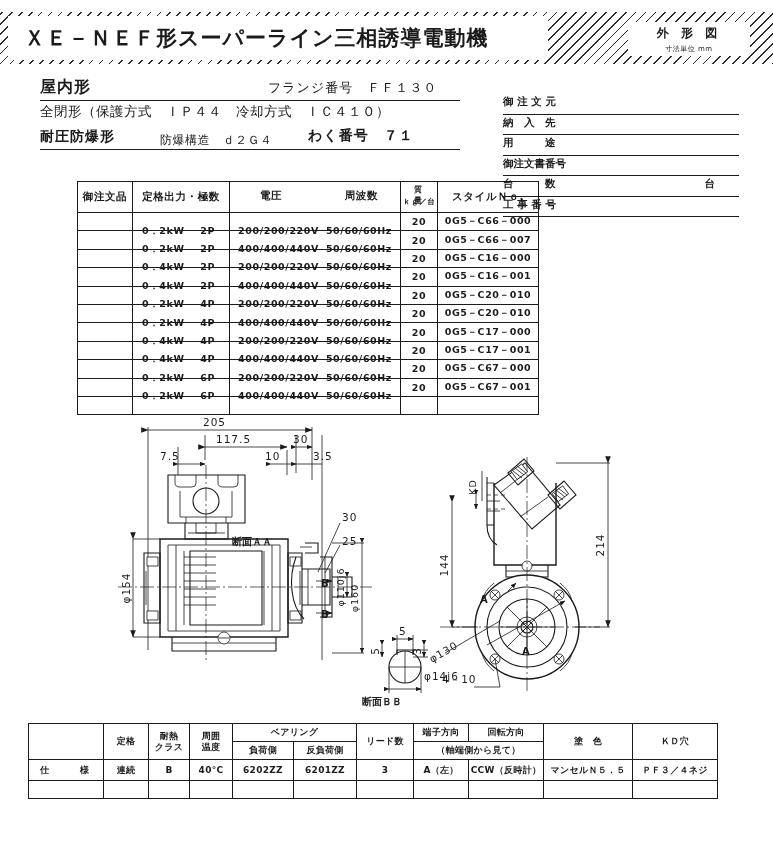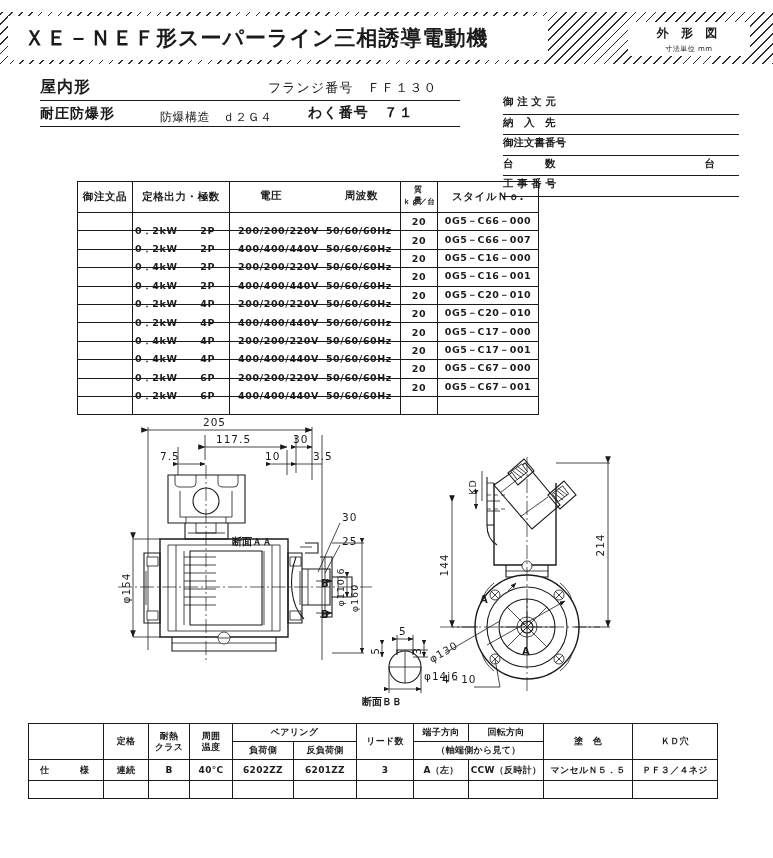--- a/index.html
+++ b/index.html
@@ -80,21 +80,21 @@
   .volt-head{position:relative;height:30px;}
   .volt-head .v1{position:absolute;left:30px;top:7px;}
   .volt-head .v2{position:absolute;right:22px;top:7px;}
   .mass-head{position:relative;height:30px;}
   .mass-head .m1{position:absolute;left:2px;top:2px;font-size:8px;letter-spacing:4px;}
   .mass-head .m2{position:absolute;left:2px;top:15px;font-size:7.5px;}
   .volt-cell{position:relative;}
   .volt-cell .a{position:absolute;left:8px;top:3px;}
   .volt-cell .b{position:absolute;right:8px;top:3px;}
   .out-cell{position:relative;}
-  .out-cell .a{position:absolute;left:2px;top:3px;}
+  .out-cell .a{position:absolute;left:9px;top:3px;}
   .out-cell .b{position:absolute;right:14px;top:3px;}
   .blankrow td{height:17.4px;}
 
   
   .bottom{
     position:absolute;left:28px;top:723px;
     border:1.5px solid #1b1b1b;
   }
   .bottom td{
     border:1px solid #1b1b1b;
@@ -135,33 +135,39 @@
   <div class="gaikei-plate">
     <span class="g1">外 形 図</span>
     <span class="g2">寸法単位 mm</span>
   </div>
 
   <div class="hdr">
     <div class="hdr-row">
       <span class="h-a">屋内形</span>
       <span class="h-b">フランジ番号　ＦＦ１３０</span>
     </div>
+    <div class="hdr-row r2">
+      <span class="h-c">全閉形（保護方式　ＩＰ４４　冷却方式　ＩＣ４１０）</span>
+    </div>
     <div class="hdr-row r3">
       <span class="h-d">耐圧防爆形</span>
       <span class="h-e">防爆構造　ｄ２Ｇ４</span>
       <span class="h-f">わく番号　７１</span>
     </div>
   </div>
 
   <div class="order">
     <div class="o-row">
       <span class="o-lbl">御 注 文 元</span>
     </div>
     <div class="o-row">
       <span class="o-lbl">納　入　先</span>
+    </div>
+    <div class="o-row">
+      <span class="o-lbl">用　　　途</span>
     </div>
     <div class="o-row">
       <span class="o-lbl">御注文書番号</span>
     </div>
     <div class="o-row">
       <span class="o-lbl">台　　　数</span>
       <span class="o-unit">台</span>
     </div>
     <div class="o-row">
       <span class="o-lbl">工 事 番 号</span>

